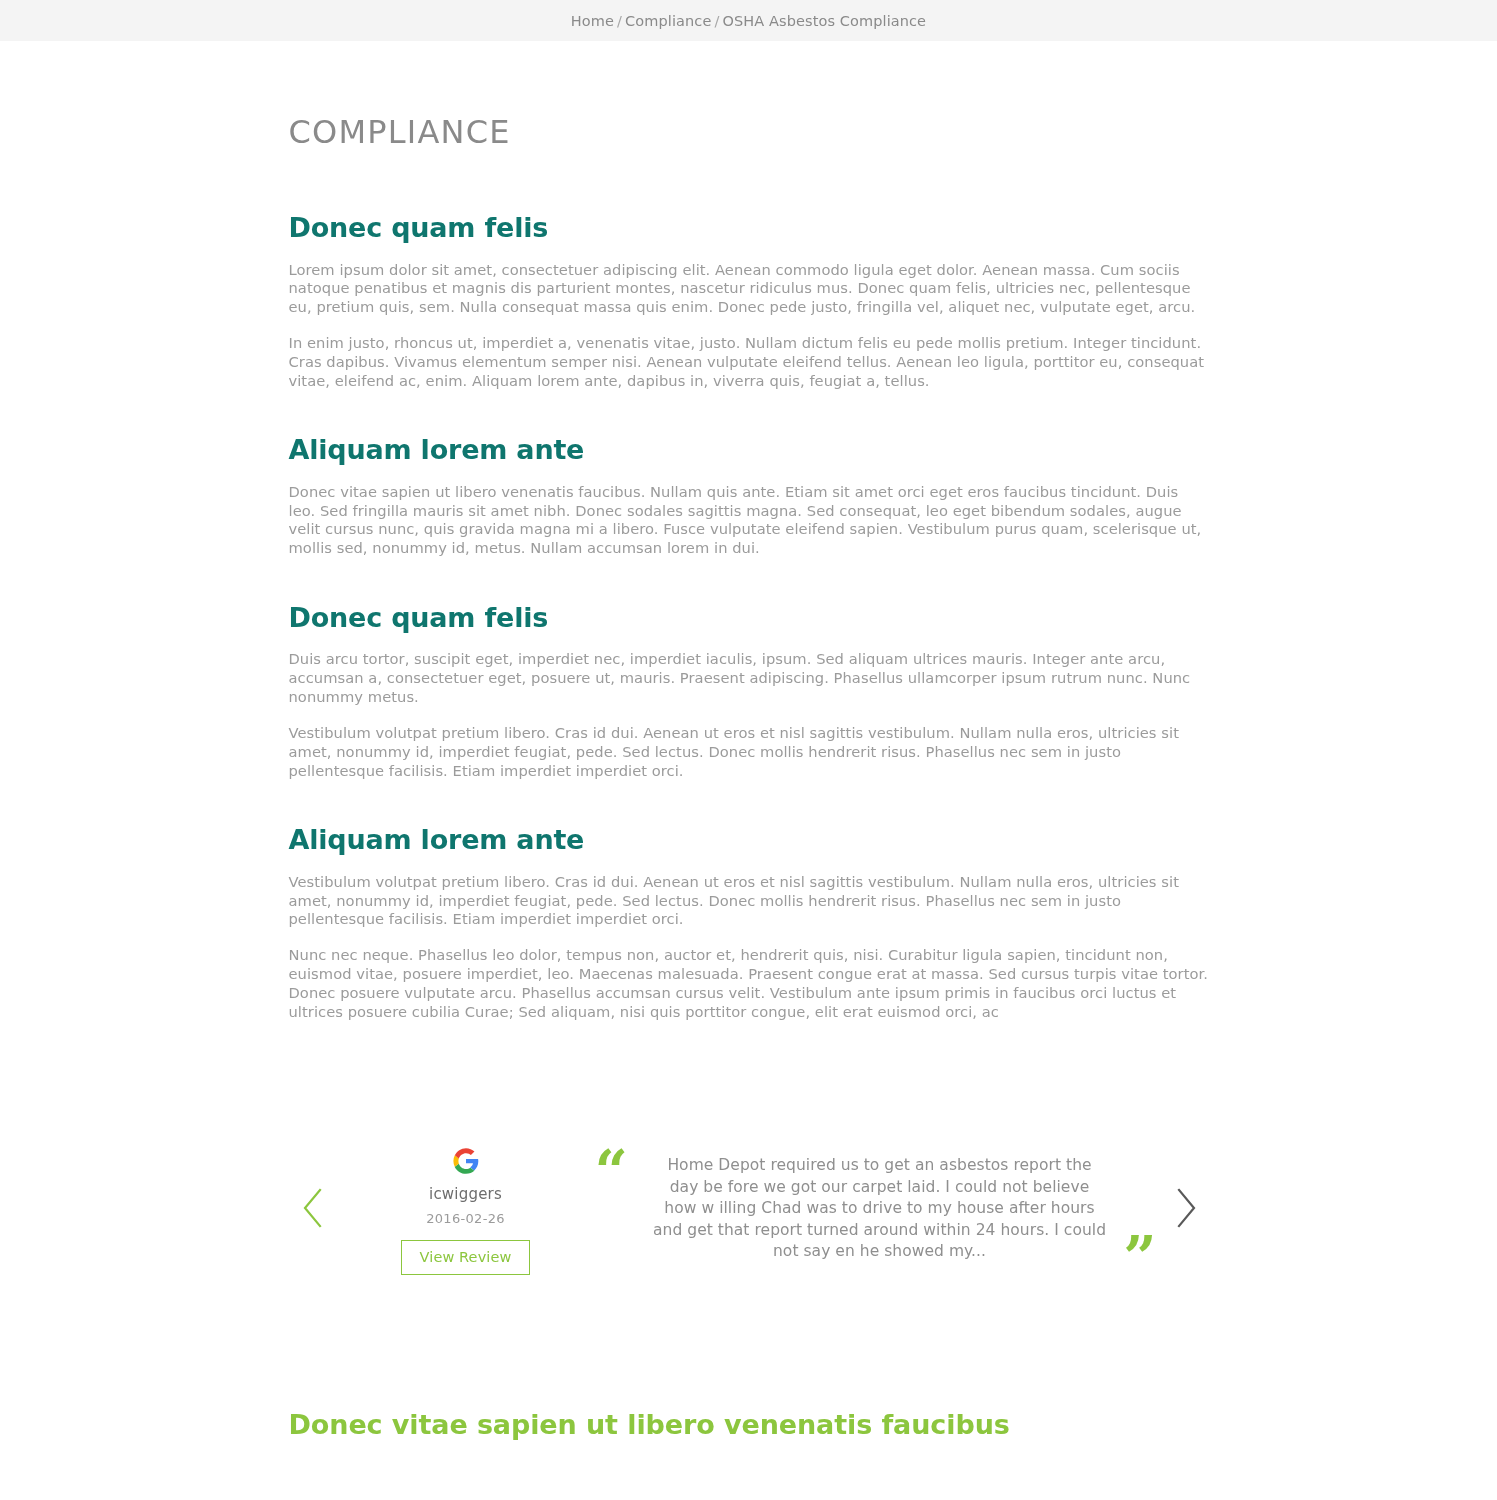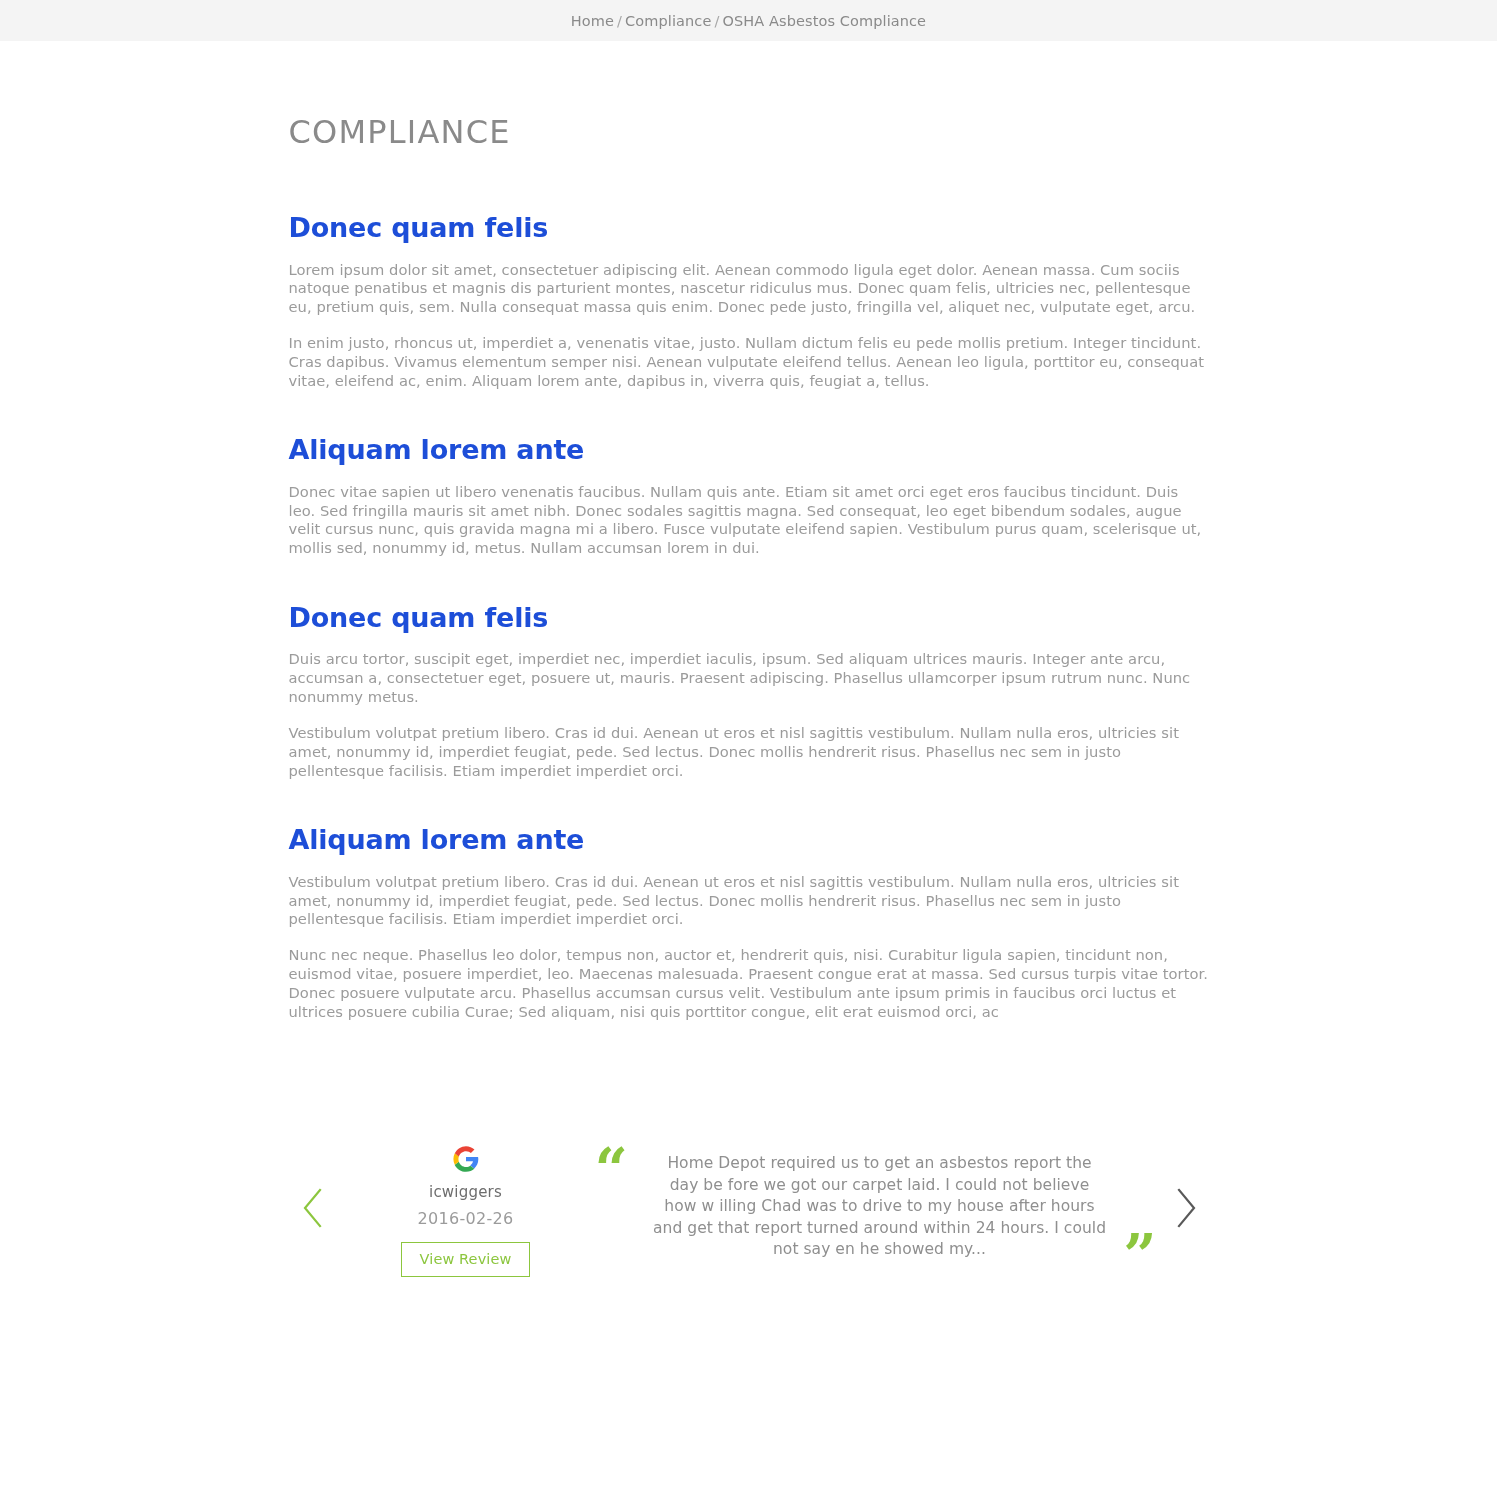--- a/index.html
+++ b/index.html
@@ -60,21 +60,21 @@
     letter-spacing: 1.2px;
     line-height: 1.1;
   }
 
   
   .content { padding-top: 62px; }
   h2.sec-head {
     margin: 0 0 16px 0;
     font-size: 27px;
     font-weight: 700;
-    color: #1d4ed8;
+    color: #0f766e;
     letter-spacing: -0.2px;
     line-height: 1.2;
   }
   .sec + .sec { margin-top: 44px; }
   p.body {
     margin: 0 0 17px 0;
     font-size: 14.7px;
     line-height: 1.28;
     color: #9b9b9b;
     letter-spacing: 0.05px;
@@ -115,21 +115,21 @@
   }
   .g-logo { width: 28px; height: 28px; margin: 0 auto 10px auto; display:block; }
   .reviewer-name {
     font-size: 15px;
     color: #6d6d6d;
     font-weight: 400;
     margin-bottom: 8px;
     letter-spacing: .2px;
   }
   .reviewer-date {
-    font-size: 16px;
+    font-size: 13px;
     color: #9b9b9b;
     margin-bottom: 14px;
     letter-spacing: .3px;
   }
   .view-review-btn {
     display: inline-block;
     border: 1px solid #8cc63e;
     background: #ffffff;
     color: #8cc63e;
     font-size: 14.5px;
@@ -255,15 +255,19 @@
     <div class="arrow">
       <span>
         <svg width="22" height="42" viewBox="0 0 22 42" fill="none" aria-hidden="true">
           <path d="M4 3 L19 21 L4 39" stroke="#595959" stroke-width="2.2" fill="none" stroke-linecap="square"></path>
         </svg>
       </span>
     </div>
 
   </div>
 
+  <div class="bottom-section">
+    <h2 class="bottom-head">Donec vitae sapien ut libero venenatis faucibus</h2>
+
+  </div>
 
 </div>
 </div>
 
 </body></html>

